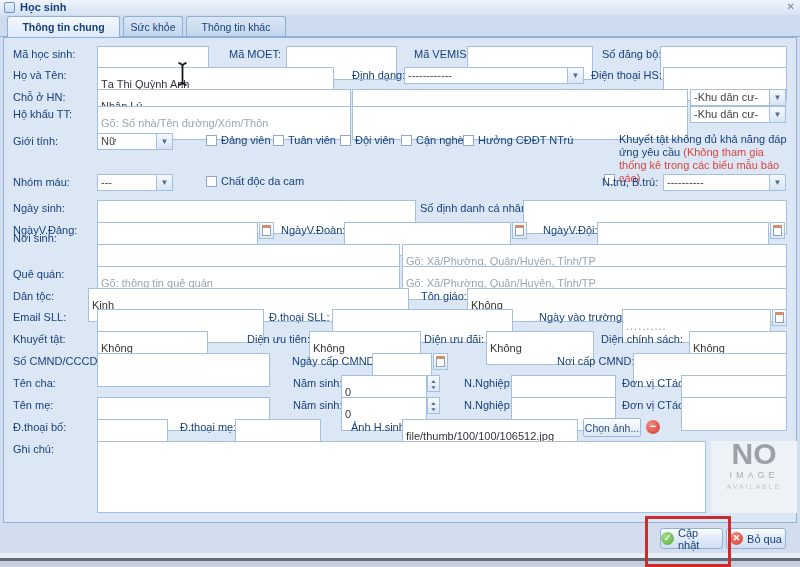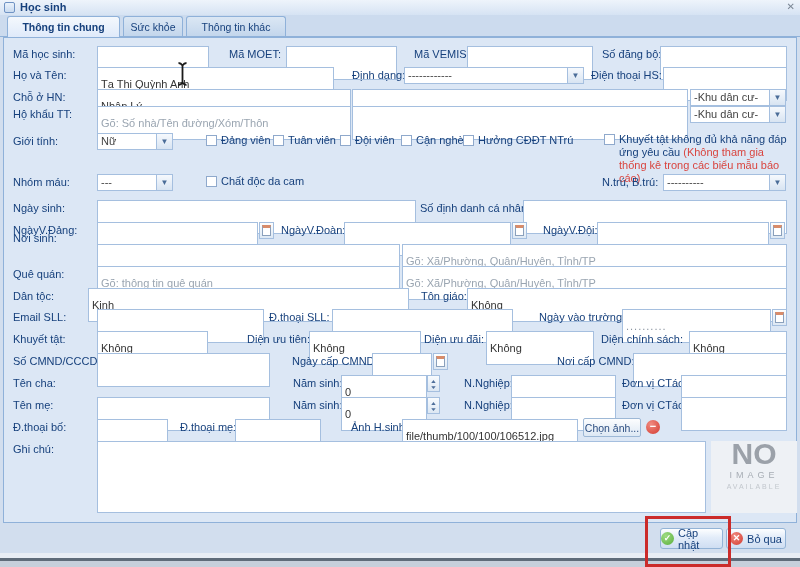--- a/index.html
+++ b/index.html
@@ -38,21 +38,21 @@
   .sel{position:absolute;height:17px;border:1px solid #a5bfdf;background:#fff;box-sizing:border-box;
     font-size:11px;color:#444;padding:1px 18px 0 3px;overflow:hidden;white-space:nowrap;cursor:pointer;}
   .selarrow{position:absolute;right:0;top:0;bottom:0;width:15px;
     background:linear-gradient(#f6f9fd,#d8e4f2);border-left:1px solid #a5bfdf;color:#4a6c98;
     font-size:8px;display:flex;align-items:center;justify-content:center;}
   .calbtn{position:absolute;width:15px;height:17px;border:1px solid #a5bfdf;
     background:linear-gradient(#fdfefe,#dde8f4);box-sizing:border-box;display:flex;
     align-items:center;justify-content:center;cursor:pointer;}
   .calpage{width:9px;height:11px;background:#fff;border:1px solid #8aa0bc;
     border-top:3px solid #d98c6a;box-sizing:border-box;}
-  .chk{position:absolute;display:flex;gap:4px;align-items:flex-start;font-size:11px;
+  .chk{position:absolute;display:flex;gap:4px;align-items:flex-end;font-size:11px;
     color:#16407c;cursor:pointer;}
   .chkbox{width:11px;height:11px;border:1px solid #8fa9cc;background:#fff;flex:none;
     margin-top:1px;box-sizing:border-box;}
   .chktext{line-height:13px;}
   .rednote{color:#d9453f;}
   .spinbtn{position:absolute;width:13px;height:17px;border:1px solid #a5bfdf;box-sizing:border-box;
     background:linear-gradient(#f8fbfe,#dce7f3);display:flex;flex-direction:column;
     align-items:center;justify-content:center;cursor:pointer;}
   .sarr{font-size:5px;line-height:6px;color:#4f6f9b;transform:scaleX(1.5);}
   .btn{position:absolute;height:21px;border:1px solid #93b3d6;border-radius:3px;

